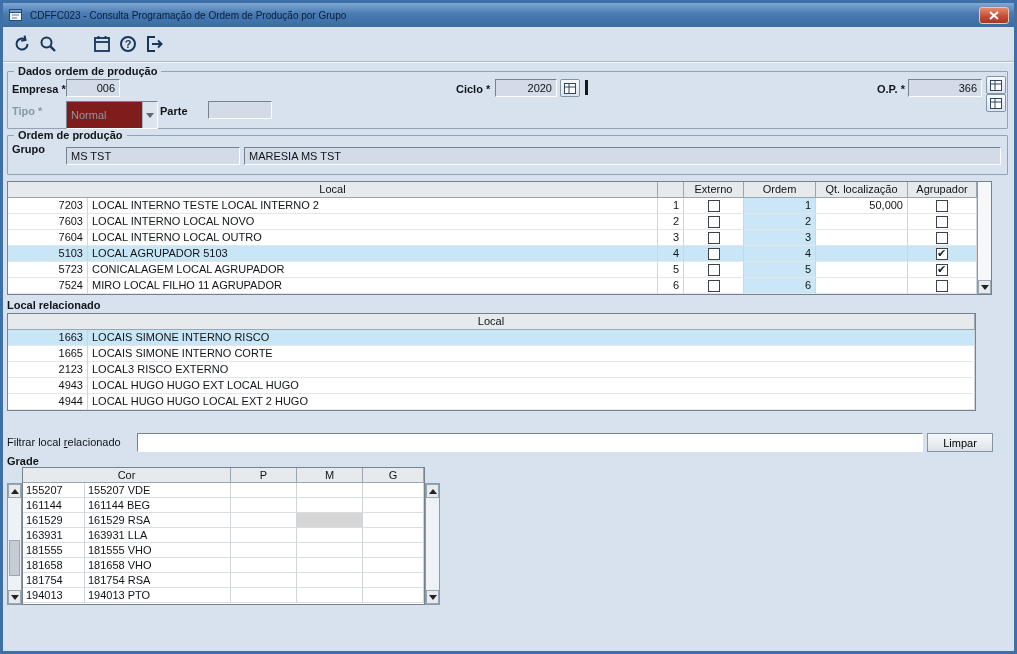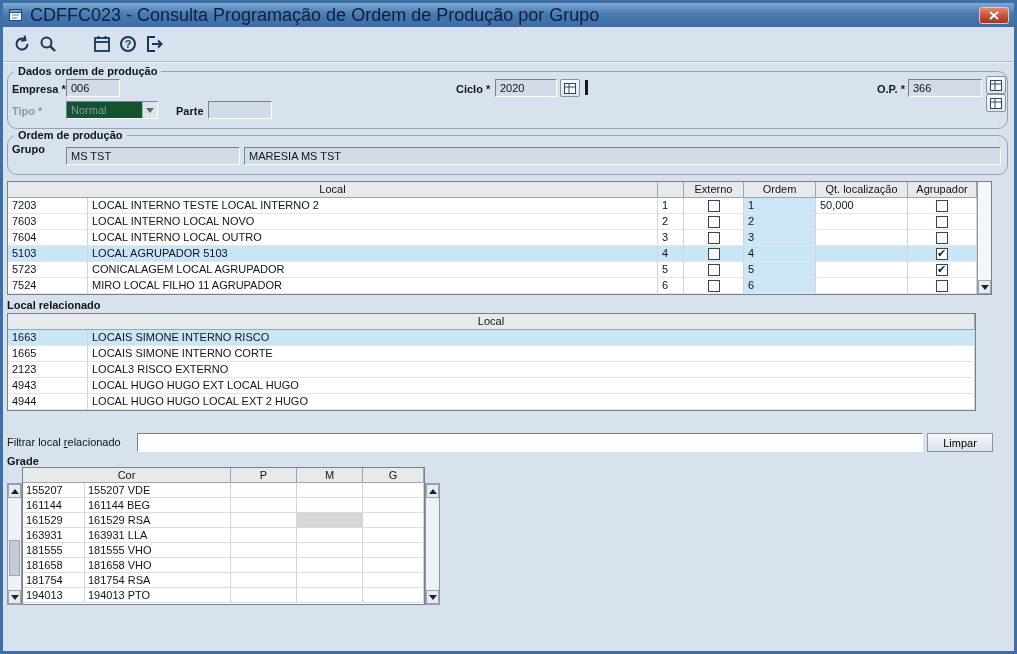--- a/index.html
+++ b/index.html
@@ -3,46 +3,46 @@
 <meta charset="utf-8">
 <style>
   *{box-sizing:border-box;margin:0;padding:0}
   body{background:#8fa3b8;font-family:"Liberation Sans",sans-serif}
   .window{position:relative;width:1017px;height:654px;border:3px solid #3f6fa7;background:#d8e2ee;
           font-size:11px;color:#101418;overflow:hidden}
   
   .titlebar{height:24px;background:linear-gradient(180deg,#7fa8d4,#4a7ab2 45%,#3c6ca4);
             display:flex;align-items:center;padding:0 5px;gap:6px}
   .app-icon{width:16px;height:16px;display:inline-flex}
-  .titlebar .title{color:#07203f;font-size:18px;white-space:nowrap}
+  .titlebar .title{color:#07203f;font-size:10px;white-space:nowrap}
   .close-btn{margin-left:auto;width:30px;height:17px;border:1px solid #f0c4b2;border-radius:3px;
              background:linear-gradient(180deg,#e8896a,#c14a32 60%,#a33a26);
              display:flex;align-items:center;justify-content:center;cursor:pointer;padding:0}
   
   .toolbar{height:34px;display:flex;align-items:center;padding-left:6px}
   .tbtn{width:26px;height:26px;background:transparent;border:none;display:flex;align-items:center;
         justify-content:center;cursor:pointer;padding:0}
   .tgap{width:28px}
   .help-circle{width:16px;height:16px;border:2px solid #16365c;border-radius:50%;color:#16365c;
                font-weight:bold;font-size:11px;display:flex;align-items:center;justify-content:center}
   .tsep{height:2px;border-top:1px solid #aebbca;border-bottom:1px solid #f4f8fd}
   
   .main{position:absolute;left:0;right:0;top:60px;bottom:0}
-  .group{position:absolute;border:1px solid #94a2b2;border-radius:10px}
+  .group{position:absolute;border:1px solid #94a2b2;border-radius:1px}
   .group-title{position:absolute;top:-7px;left:6px;background:#d8e2ee;padding:0 4px;font-weight:bold;white-space:nowrap}
   .lbl{position:absolute;white-space:nowrap;line-height:12px}
   .b{font-weight:bold}
   .dis{color:#8a97a4}
   .u{text-decoration:underline}
   .field{position:absolute;height:18px;background:#d2dbe7;border:1px solid;
          border-color:#76828e #fbfdff #fbfdff #76828e;padding:0 4px;line-height:16px;
          white-space:nowrap;overflow:hidden}
-  .num{}
-  .combo{position:absolute;height:18px;background:#14532d;border:1px solid;
-         border-color:#76828e #fbfdff #fbfdff #76828e;display:flex;}
+  .num{text-align:right}
+  .combo{position:absolute;height:28px;background:#7f1d1d;border:1px solid;
+         border-color:#76828e #fbfdff #fbfdff #76828e;display:flex;align-items:center}
   .combo-text{flex:1;padding:0 4px;line-height:16px}
   .combo-arrow{width:15px;height:100%;border-left:1px solid #a7b2bf;background:#dde4ec;
                display:flex;align-items:center;justify-content:center}
   .zbtn{position:absolute;width:20px;height:18px;border:1px solid #8494a4;border-radius:2px;
         background:linear-gradient(#f8fafc,#dde4ec);display:flex;align-items:center;justify-content:center;
         cursor:pointer;padding:0}
   .caret{position:absolute;width:3px;height:15px;background:#15191e}
   .tinput{position:absolute;border:1px solid;border-color:#76828e #fbfdff #fbfdff #76828e;
           background:#fff;font:inherit;padding:0 4px}
   .btn{position:absolute;border:1px solid #8494a4;border-radius:0;font:inherit;
@@ -179,21 +179,21 @@
           <line x1="5" y1="0.5" x2="5" y2="10.5" stroke="#2e4660"></line>
         </svg>
       </button>
       <span class="lbl b dis" style="left:4px;top:33px">Tipo *</span>
       <div class="combo" style="left:58px;top:29px;width:92px">
         <span class="combo-text dis">Normal</span>
         <span class="combo-arrow">
             <span class="tri-down gray"></span>
           </span>
       </div>
-      <span class="lbl b" style="left:168px;top:33px">Parte</span>
+      <span class="lbl b" style="left:152px;top:33px">Parte</span>
       <div class="field" style="left:200px;top:29px;width:64px"></div>
     </div>
 
     <div class="group" style="left:4px;top:72px;width:1001px;height:40px">
       <span class="group-title">Ordem de produção</span>
       <span class="lbl b" style="left:4px;top:7px">Grupo</span>
       <div class="field" style="left:58px;top:11px;width:174px">MS TST</div>
       <div class="field" style="left:236px;top:11px;width:757px">MARESIA MS TST</div>
     </div>
 

